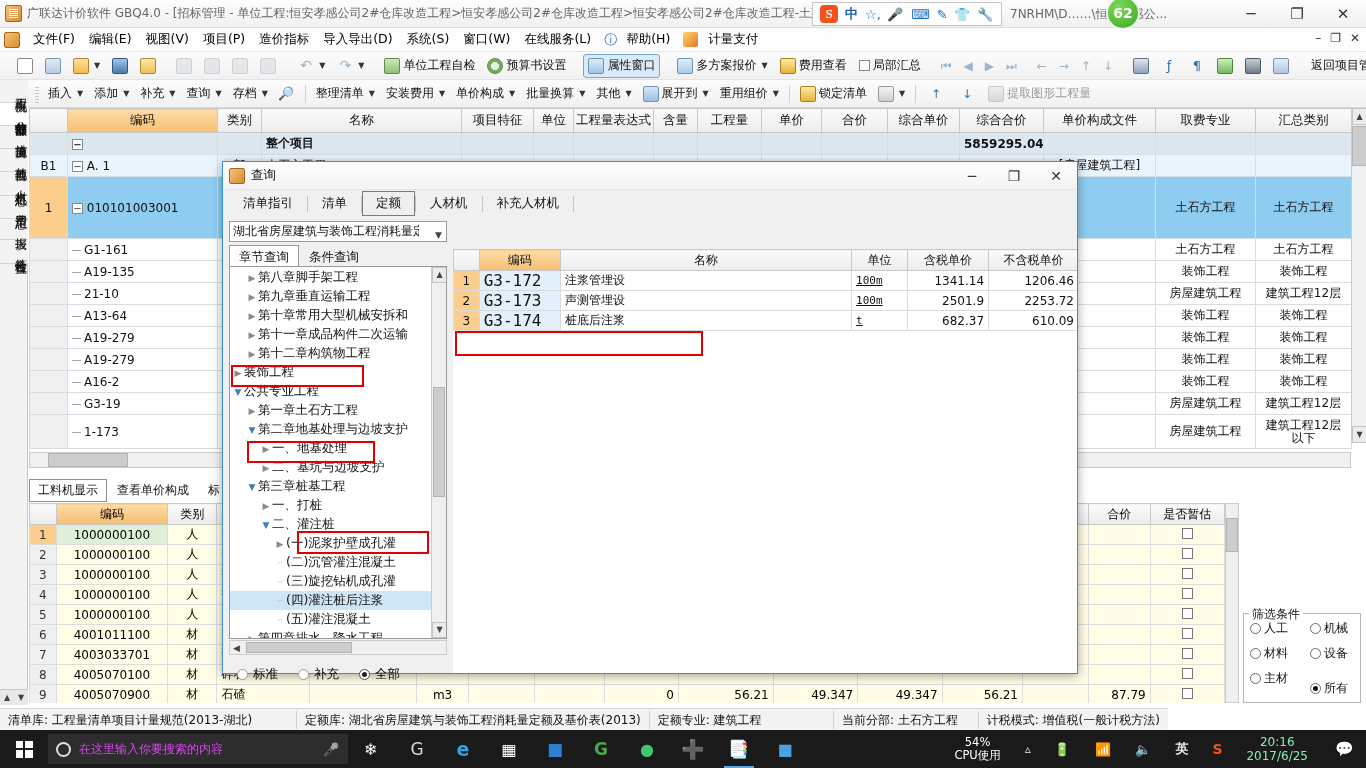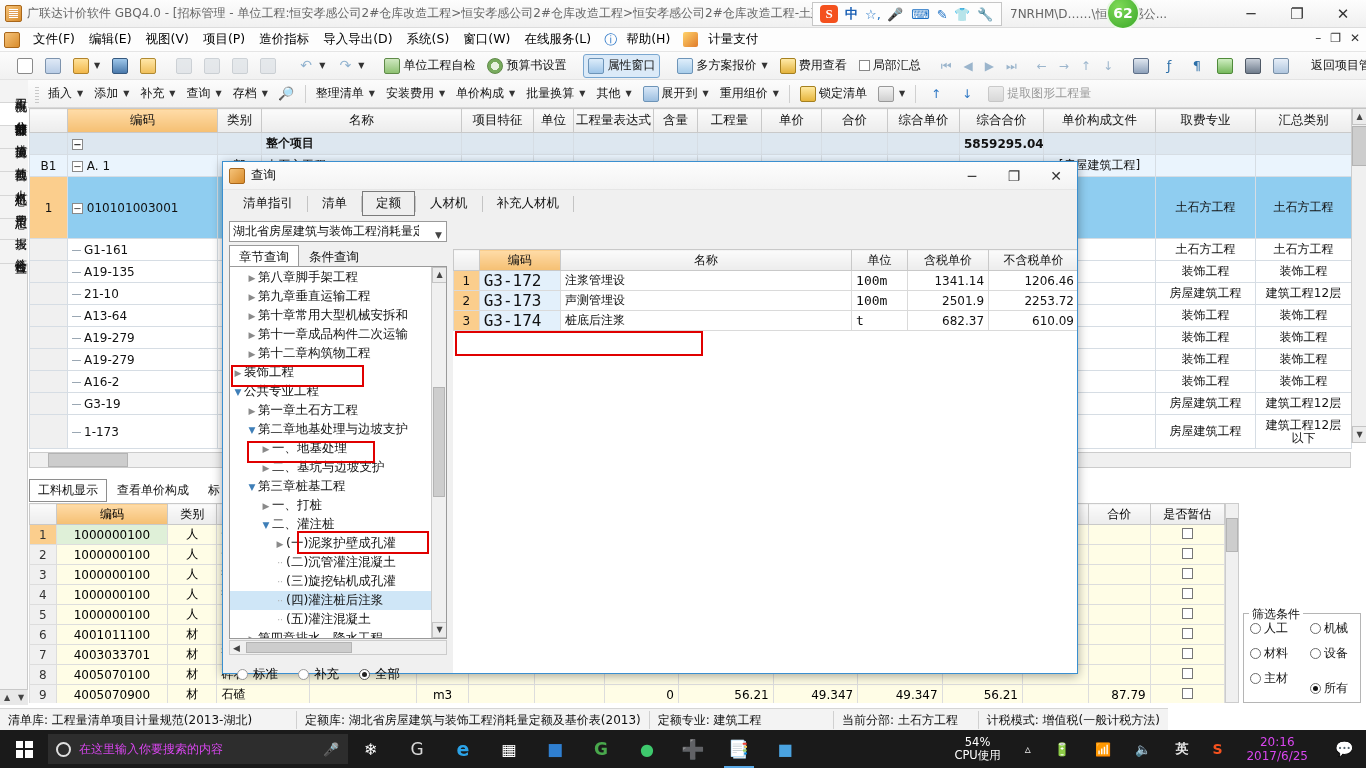--- a/index.html
+++ b/index.html
@@ -216,21 +216,21 @@
      display:grid;grid-template-columns:1fr 1fr;grid-template-rows:1fr 1fr;gap:2px;background:none;}
   .winlogo i{background:#fff;display:block;}
   .tb-search{width:300px;height:30px;background:#2d2d2d;display:flex;align-items:center;padding:0 8px;gap:8px;}
   .circ{width:15px;height:15px;border:2px solid #e0e0e0;border-radius:50%;flex:none;}
   .tb-search .ph{color:#d946ef;font-size:12px;flex:1;}
   .mic{color:#d0d0d0;font-size:13px;}
   .tbapp{width:46px;height:38px;display:flex;align-items:center;justify-content:center;position:relative;}
   .tbapp.act::after{content:"";position:absolute;left:8px;right:8px;bottom:0;height:2px;background:#5aa9e6;}
   .tray{margin-left:auto;display:flex;align-items:center;gap:24px;padding-right:8px;color:#e8e8e8;font-size:11px;}
   .cpu{text-align:center;line-height:13px;font-size:11.5px;color:#fff;}
-  .clock{text-align:center;line-height:14px;font-size:12px;color:#d946ef;}
+  .clock{text-align:center;line-height:14px;font-size:12px;color:#86efac;}
   .notif{width:26px;height:38px;display:flex;align-items:center;justify-content:center;color:#fff;font-size:15px;}
 
   
   .dialog{position:absolute;left:222px;top:161px;width:856px;height:513px;
      background:#f0f0f0;border:1px solid #3a8fd0;box-shadow:0 2px 10px rgba(0,0,0,.35);}
   .dlg-title{height:28px;background:linear-gradient(#fdfdfd,#f3f3f3);display:flex;align-items:center;padding-left:6px;border-bottom:1px solid #e6e6e6;}
   .dlg-icon{width:16px;height:16px;margin-right:6px;background:linear-gradient(135deg,#f5c37a,#d98c2b);
      border:1px solid #a8661a;border-radius:2px;flex:none;}
   .dlg-title .t{font-size:12.5px;color:#111;}
   .dlg-wbtns{margin-left:auto;display:flex;}
@@ -270,21 +270,21 @@
   .abtn.disabled{color:#a0a0a0;border-color:#c2c2c2;background:linear-gradient(#f4f4f4,#e8e8e8);}
   .rescroll{position:absolute;left:230px;top:32px;right:0;bottom:0;background:#fff;overflow:hidden;}
   table.restable{border-collapse:collapse;table-layout:fixed;width:626px;}
   table.restable th{background:linear-gradient(#fbfbfb,#ececec);border:1px solid #c9c9c9;
       font-size:12px;font-weight:normal;height:21px;color:#111;}
   table.restable th.code{background:linear-gradient(#ffdca8,#f5bf72);}
   table.restable td{border:1px solid #dadada;font-size:12px;height:20px;padding:0 4px;color:#111;white-space:nowrap;}
   table.restable td.idx{background:#fbce8d;text-align:center;width:24px;}
   table.restable td.cd{background:#e3f0fb;font-family:"DejaVu Sans Mono","Liberation Mono",monospace;font-size:16px;}
   table.restable td.num{text-align:right;}
-  table.restable td.unit{font-family:"DejaVu Sans Mono","Liberation Mono",monospace;font-size:13px;}
+  table.restable td.unit{font-family:"DejaVu Sans Mono","Liberation Mono",monospace;font-size:11px;text-decoration:underline;}
   .redbox{position:absolute;border:2px solid #e00000;pointer-events:none;}
 </style>
 </head>
 <body>
 
 <div id="app">
 
   <div class="titlebar">
     <div class="tb-icon"></div>
     <div class="tb-title">广联达计价软件 GBQ4.0 - [招标管理 - 单位工程:恒安孝感公司2#仓库改造工程&gt;恒安孝感公司2#仓库改造工程&gt;恒安孝感公司2#仓库改造工程-土建部分 - C:\U</div>

